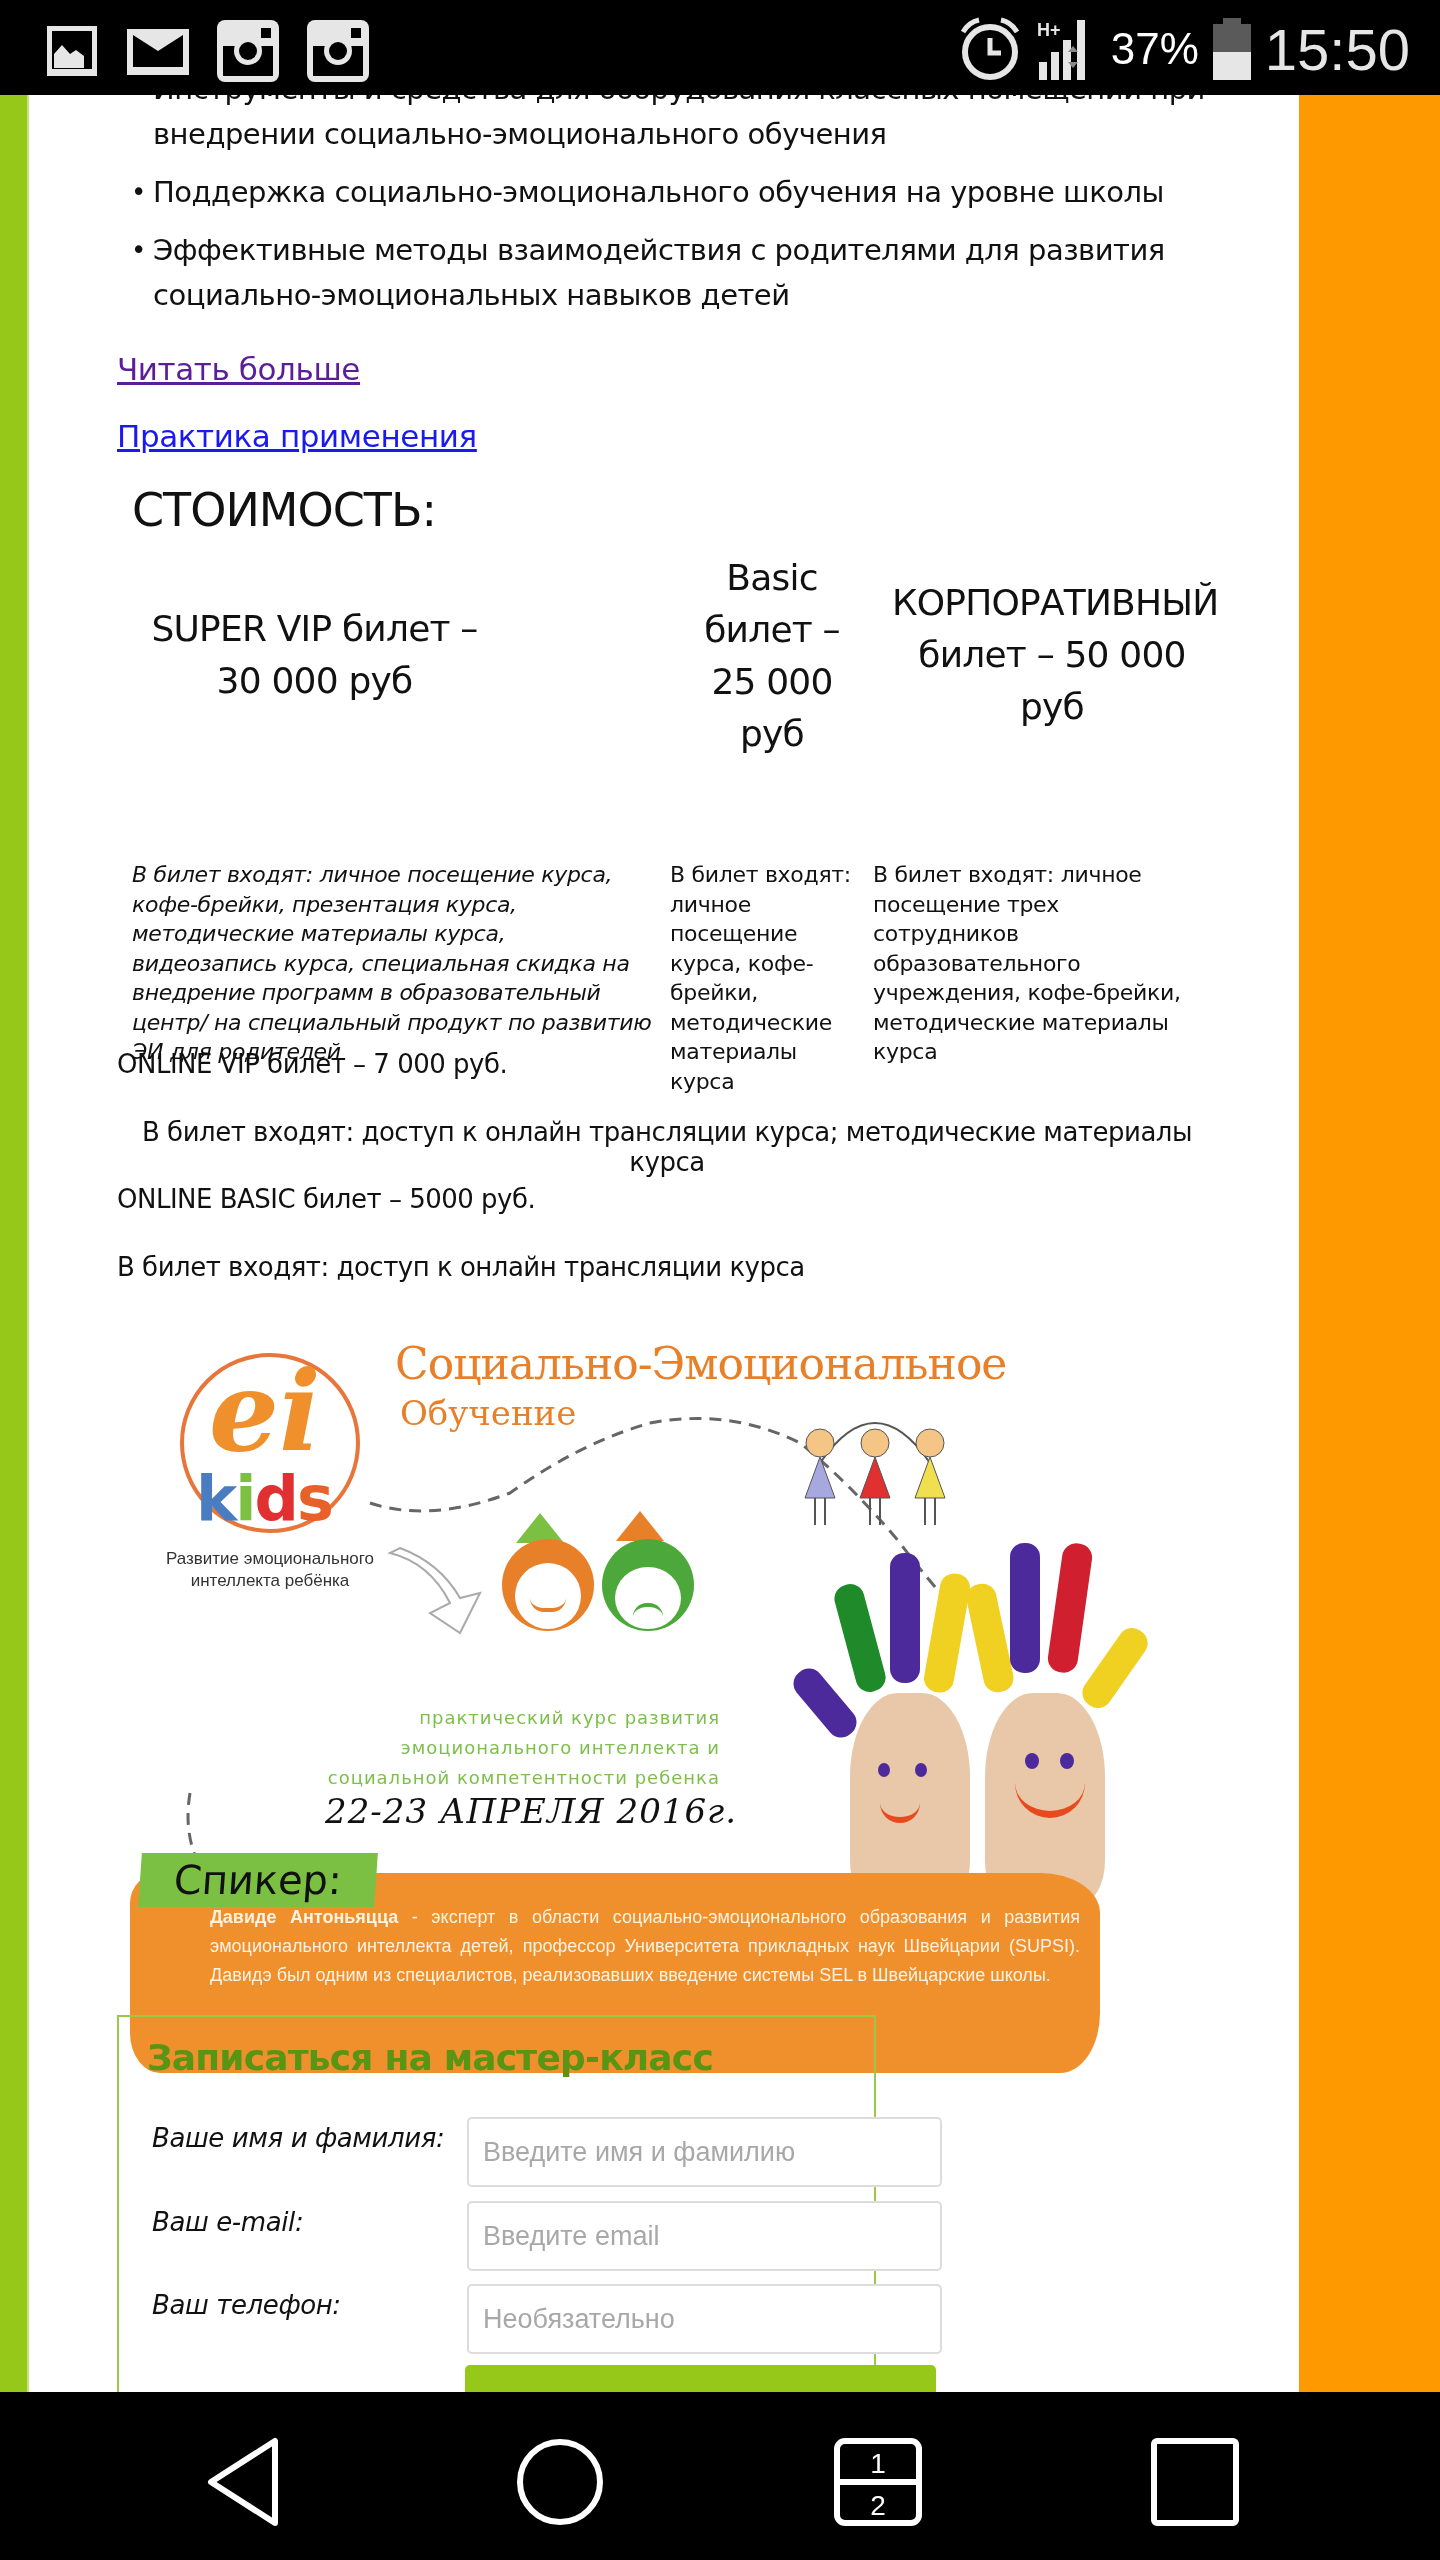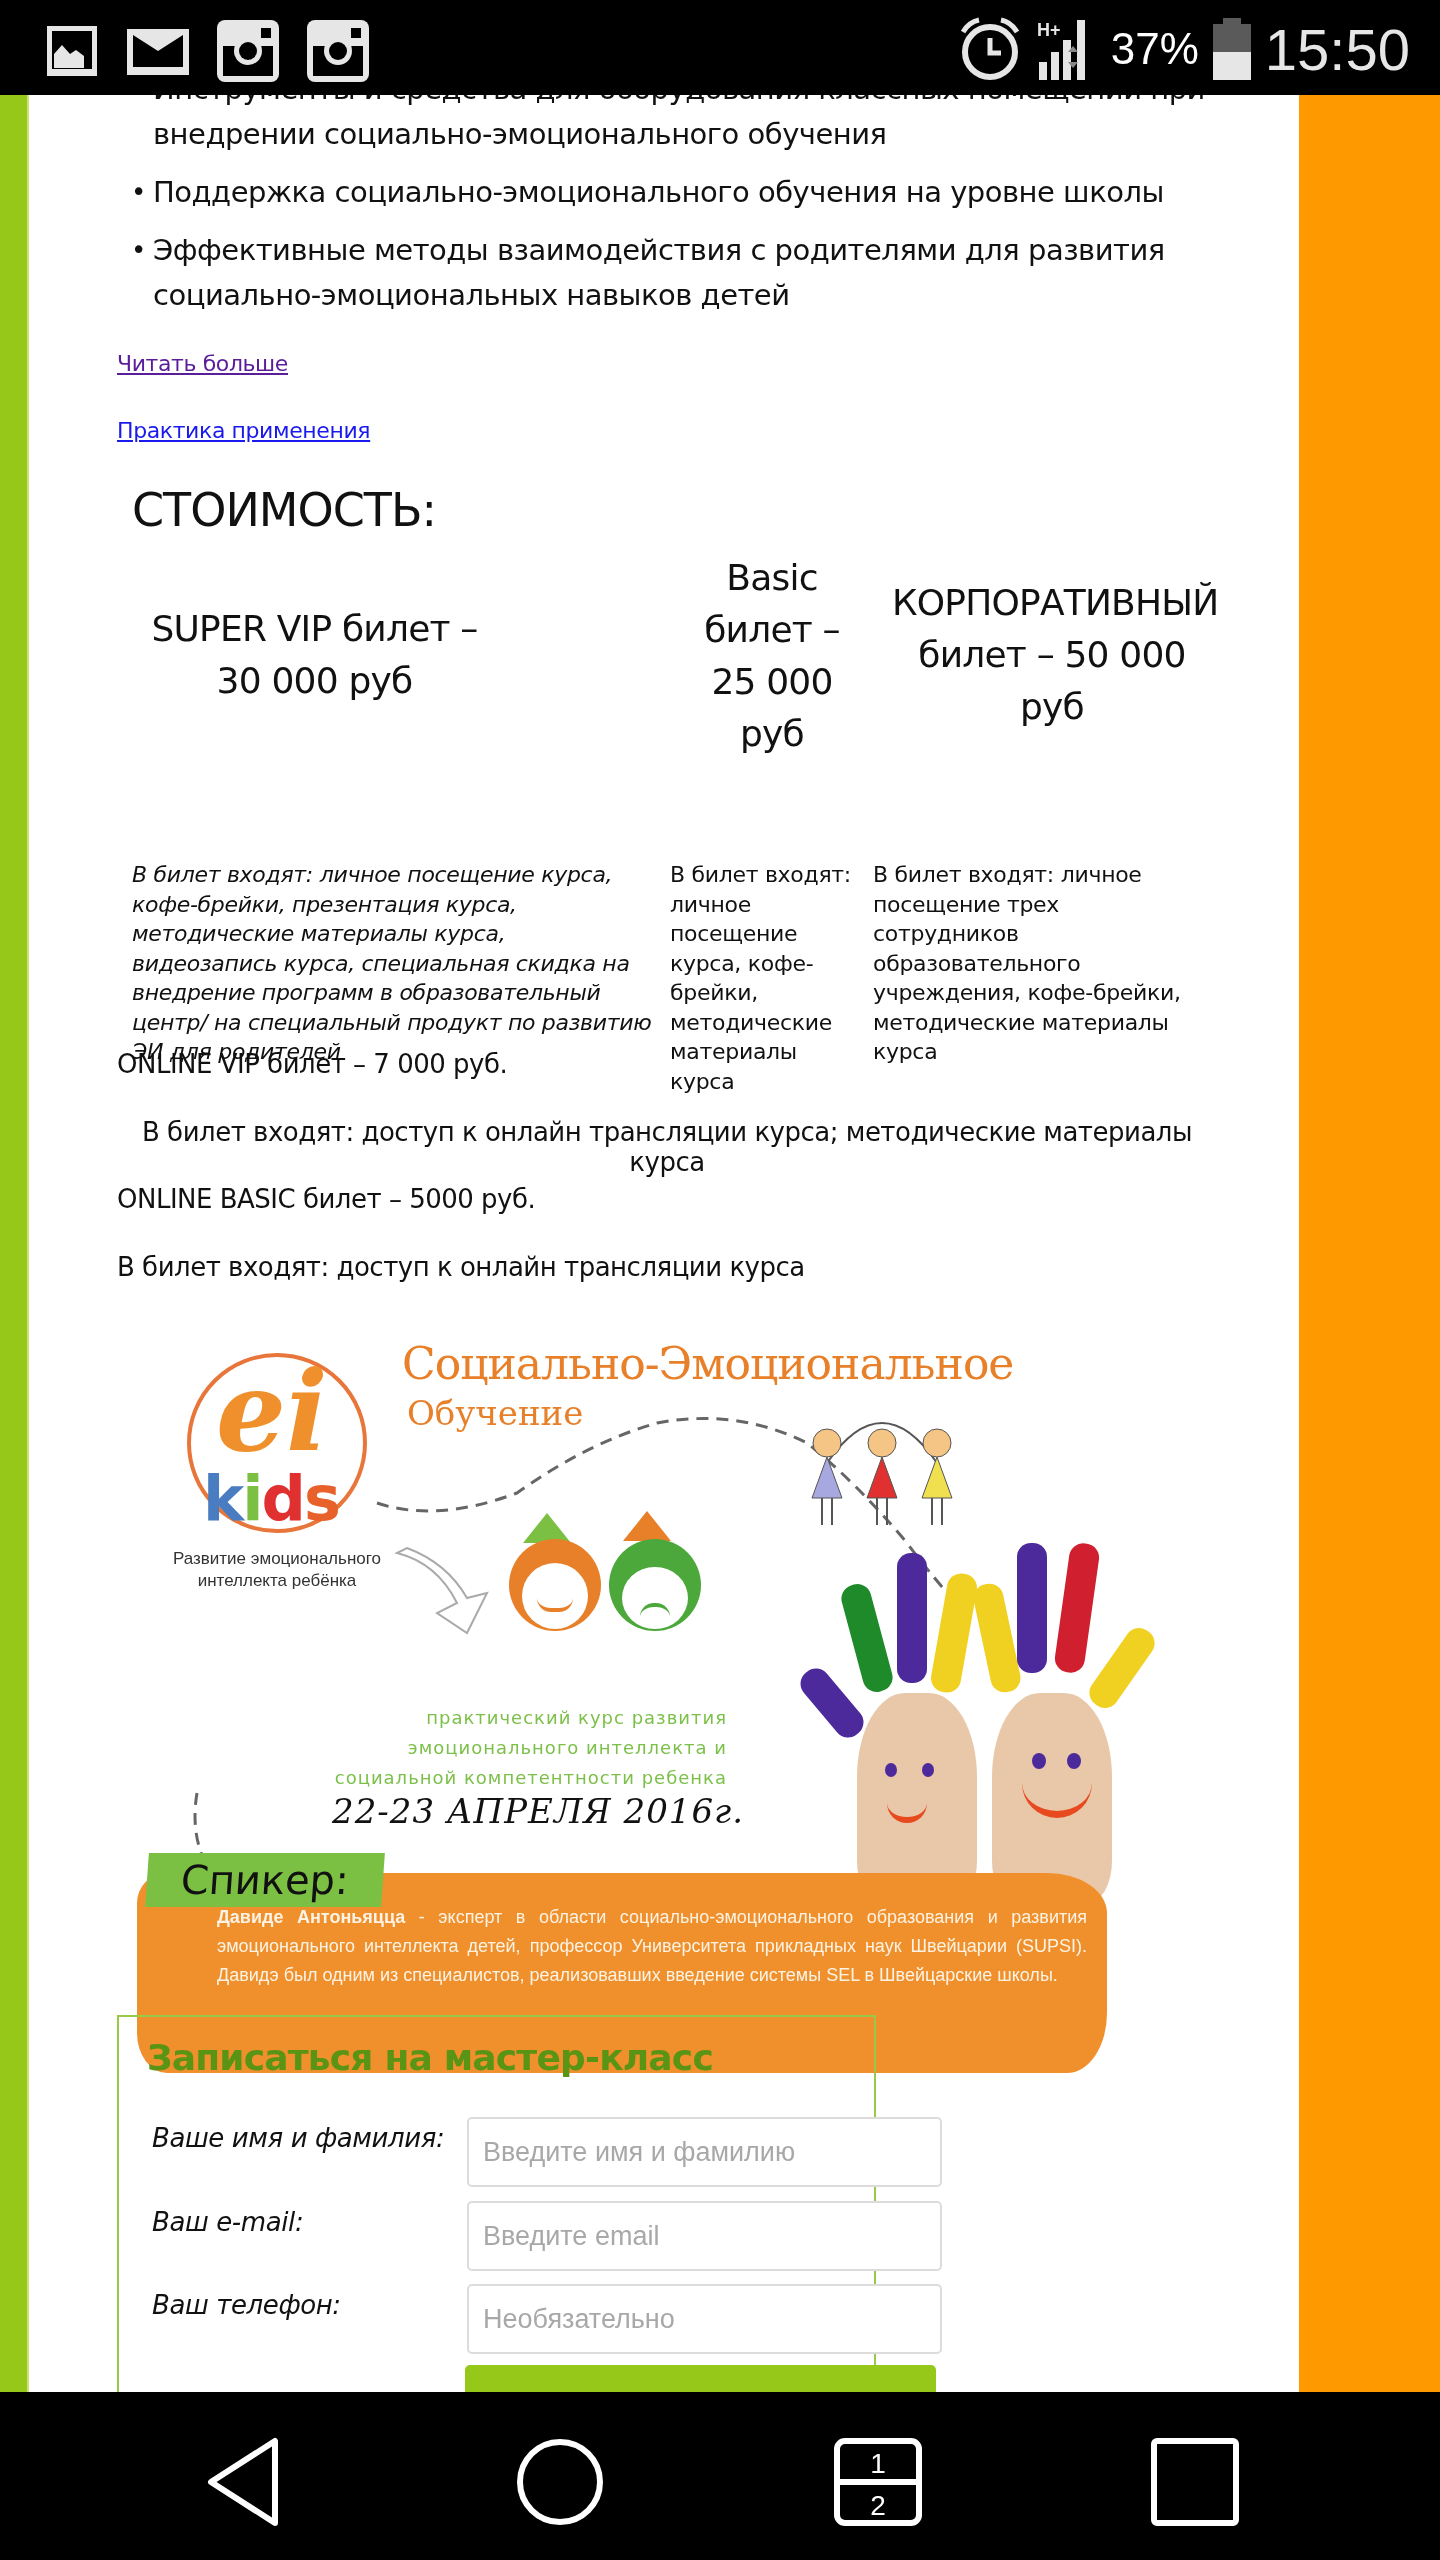--- a/index.html
+++ b/index.html
@@ -16,33 +16,33 @@
   
   .page { position: absolute; top: 95px; left: 0; width: 1440px; height: 2297px; background: #fff; overflow: hidden; }
   .rail-left { position: absolute; left: 0; top: 0; width: 29px; height: 100%; background: #96c81a; border-right: 2px solid #c9e27a; }
   .rail-right { position: absolute; left: 1299px; top: 0; width: 141px; height: 100%; background: #ff9900; }
   .content { position: absolute; left: 117px; top: 0; width: 1100px; color: #111; font-family: "DejaVu Sans", sans-serif; }
 
   .bullets { list-style: none; position: absolute; left: 36px; top: -28px; width: 1060px; font-size: 29px; line-height: 45px; letter-spacing: -0.5px; }
   .bullets li { position: relative; margin-bottom: 13px; }
   .bullets li::before { content: "•"; position: absolute; left: -22px; top: 0; font-size: 26px; }
 
-  .link { position: absolute; font-size: 22px; text-decoration: underline; letter-spacing: -0.4px; cursor: pointer; }
+  .link { position: absolute; font-size: 31px; text-decoration: underline; letter-spacing: -0.4px; cursor: pointer; }
   .link.visited { color: #5b1d99; top: 256px; left: 0; }
   .link.fresh { color: #1a1aee; top: 323px; left: 0; }
 
   .price-title { position: absolute; left: 15px; top: 388px; font-size: 46px; letter-spacing: -1px; color: #111; }
   .tiers { position: absolute; left: 15px; top: 460px; width: 1080px; }
   .tier { position: absolute; text-align: center; font-size: 36px; line-height: 52px; letter-spacing: -0.8px; }
   .tier-desc { position: absolute; font-size: 22px; line-height: 29.5px; letter-spacing: -0.3px; text-align: left; }
 
   .online { position: absolute; left: 0; font-size: 26px; letter-spacing: -0.5px; }
 
   
-  .banner { position: absolute; left: 20px; top: 1218px; width: 1000px; height: 660px; }
+  .banner { position: absolute; left: 13px; top: 1218px; width: 1000px; height: 660px; }
   .ei-logo { position: absolute; left: 50px; top: 40px; width: 180px; height: 180px; border: 4px solid #e8763a; border-radius: 50%; }
   .ei-e { position: absolute; left: 25px; top: -10px; font-family: "DejaVu Serif", serif; font-style: italic; font-weight: bold; font-size: 110px; color: #f0902c; }
   .ei-kids { position: absolute; left: 12px; top: 105px; font-family: "DejaVu Sans", sans-serif; font-weight: bold; font-size: 62px; letter-spacing: -2px; }
   .ei-sub { position: absolute; left: 30px; top: 235px; width: 220px; text-align: center; font-size: 17px; line-height: 22px; color: #333; font-family: "Liberation Sans", sans-serif; }
   .b-title1 { position: absolute; left: 265px; top: 25px; font-family: "DejaVu Serif", serif; font-size: 44px; color: #e8802a; letter-spacing: -1px; }
   .b-title2 { position: absolute; left: 270px; top: 80px; font-family: "DejaVu Serif", serif; font-size: 34px; color: #e8802a; }
   .b-course { position: absolute; left: 130px; top: 390px; width: 460px; text-align: right; font-size: 18px; line-height: 30px; color: #7cc04a; letter-spacing: 1px; }
   .b-date { position: absolute; left: 195px; top: 478px; font-family: "DejaVu Serif", serif; font-style: italic; font-size: 34px; color: #111; letter-spacing: 1px; }
   .face { position: absolute; width: 92px; height: 92px; border-radius: 50%; }
   .crown { position: absolute; width: 0; height: 0; border-left: 24px solid transparent; border-right: 24px solid transparent; }

